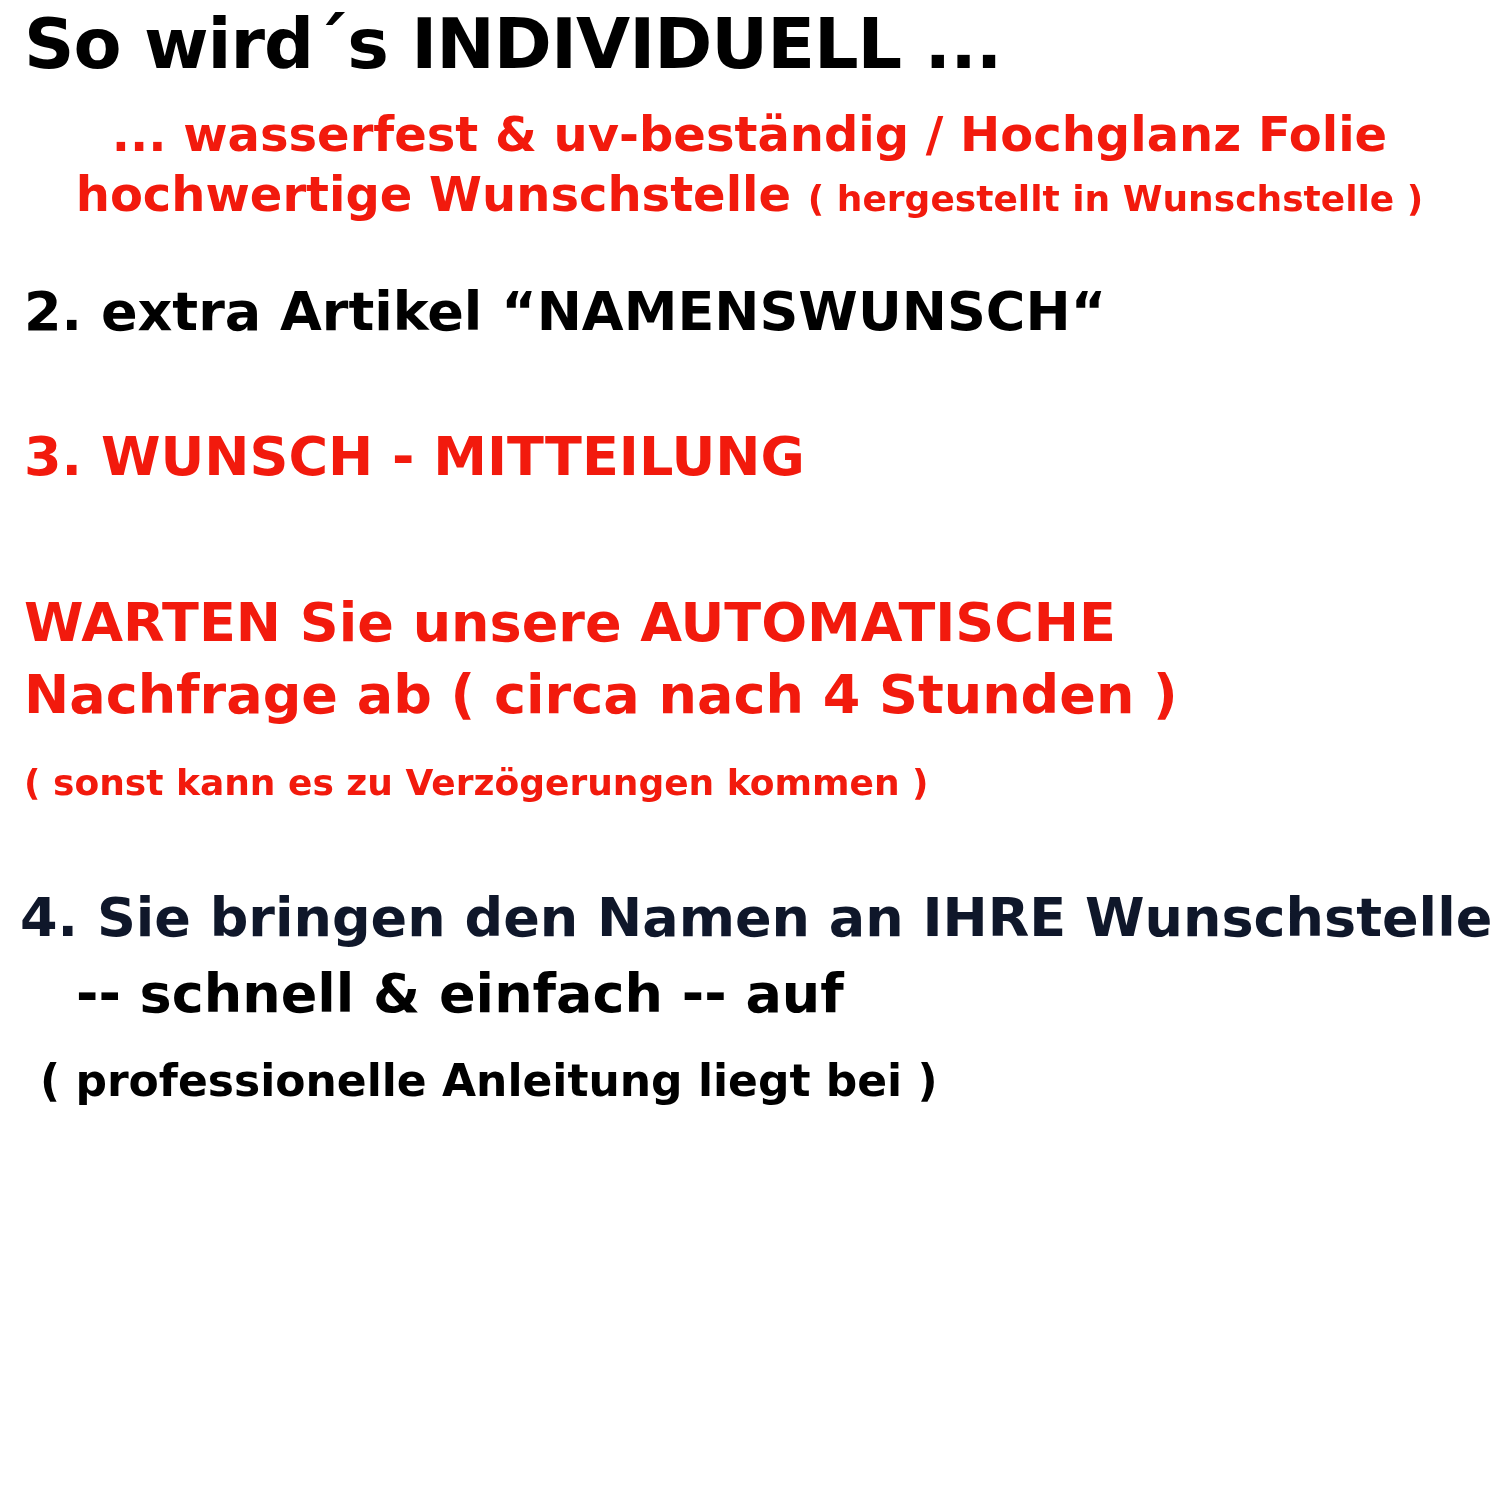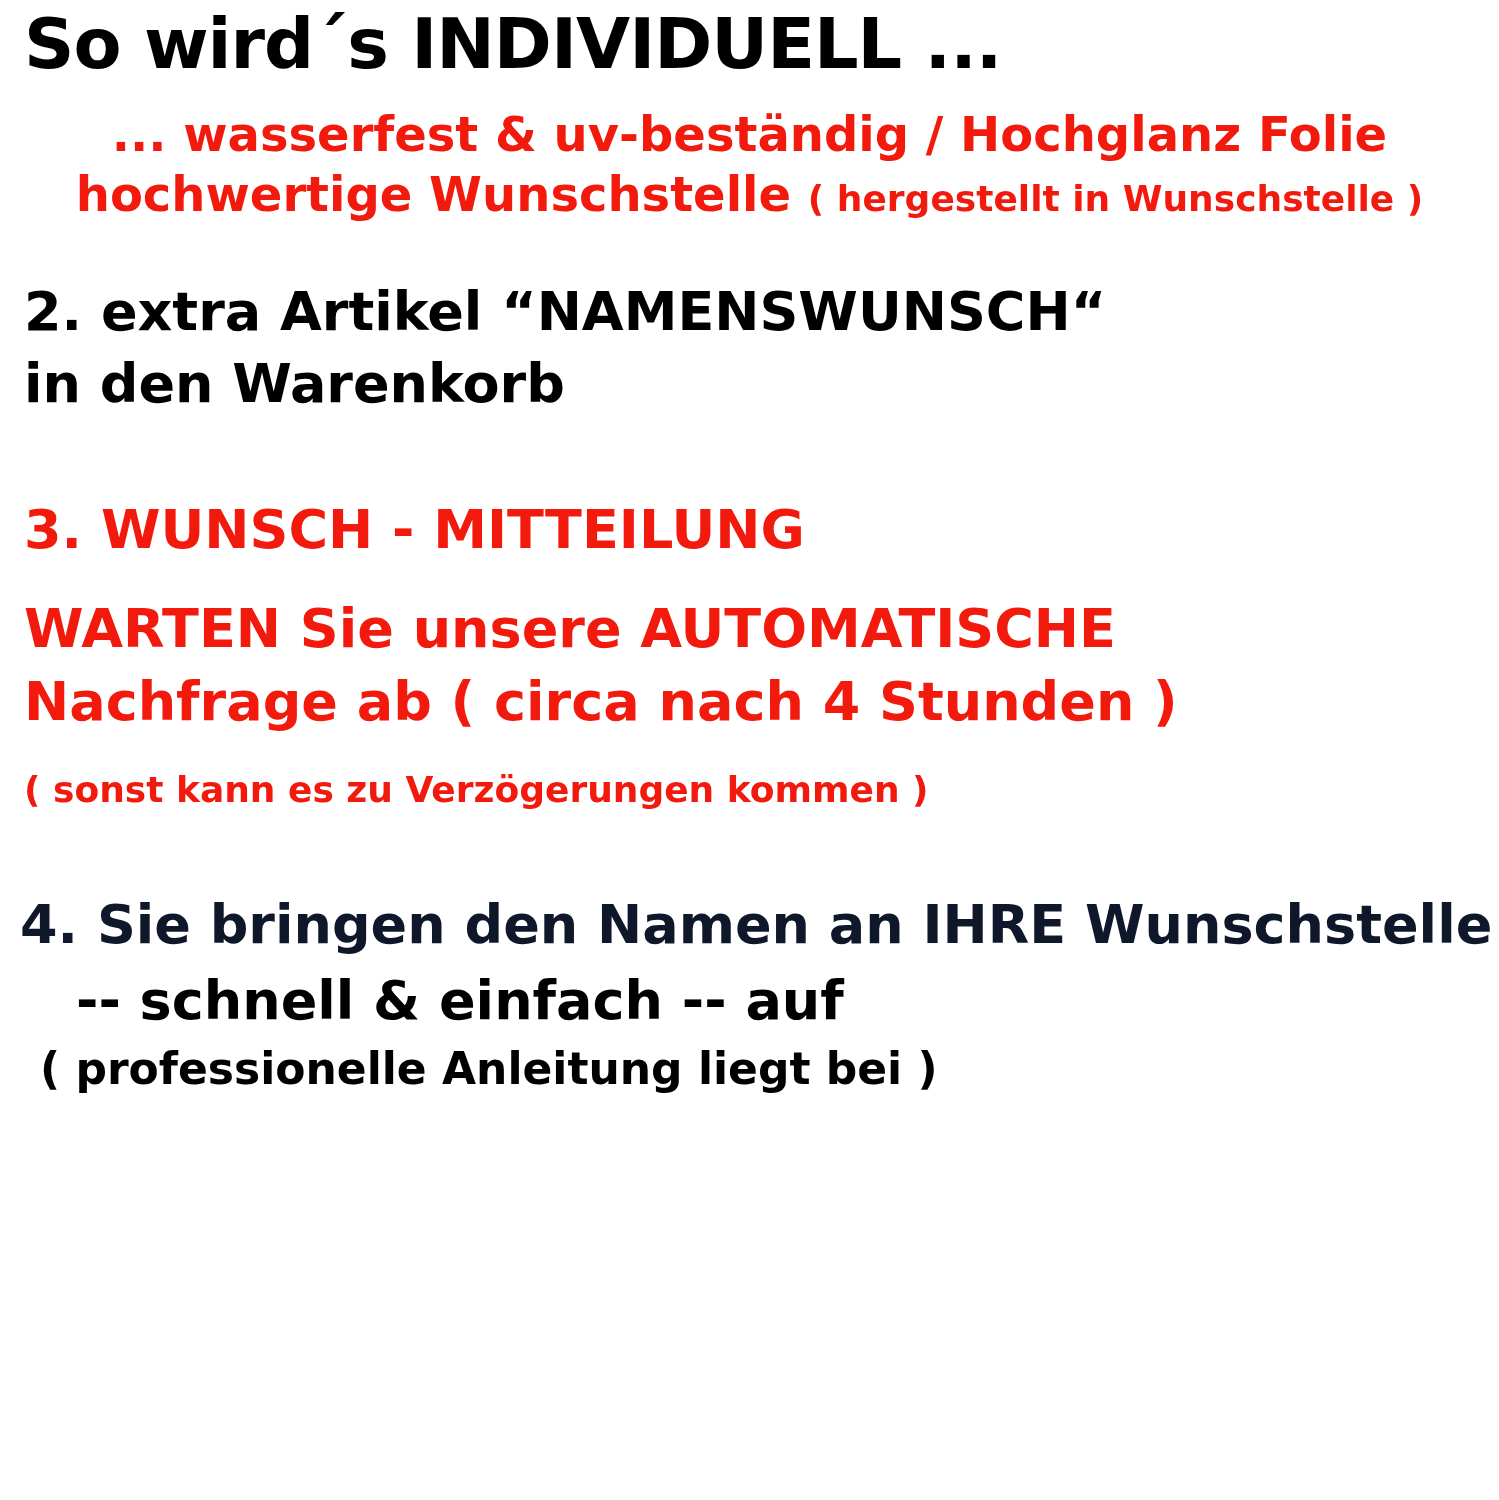--- a/index.html
+++ b/index.html
@@ -62,21 +62,21 @@
 
   .red-head {
     margin: 74px 0 0 10px;
     font-size: 54px;
     font-weight: bold;
     color: #f21a0d;
     line-height: 1.3;
   }
 
   .red-block {
-    margin: 28px 0 0 10px;
+    margin: 94px 0 0 10px;
     font-size: 54px;
     font-weight: bold;
     color: #f21a0d;
     line-height: 1.35;
   }
 
   .red-line-single {
     margin: 60px 0 0 10px;
     font-size: 52px;
     font-weight: bold;
@@ -101,21 +101,21 @@
     white-space: nowrap;
   }
   .step4-sub {
     margin: 6px 0 0 62px;
     font-size: 54px;
     font-weight: bold;
     color: #000000;
     line-height: 1.3;
   }
   .step4-note {
-    margin: 4px 0 0 26px;
+    margin: 22px 0 0 26px;
     font-size: 44px;
     font-weight: bold;
     color: #000000;
     line-height: 1.3;
   }
 </style>
 </head>
 <body>
 
 <div class="page">
@@ -125,21 +125,20 @@
   <div class="subtitle-block">
     <div class="sub-line1">... wasserfest &amp; uv-beständig / Hochglanz Folie</div>
     <div class="sub-line2">
       <span>hochwertige Wunschstelle</span>
       <span class="sub-small">( hergestellt in Wunschstelle )</span>
     </div>
   </div>
 
   <div class="steps-black">
     <div>2. extra Artikel “NAMENSWUNSCH“</div>
-    <div>in den Warenkorb</div>
   </div>
 
   <div class="red-head">3. WUNSCH - MITTEILUNG</div>
 
   <div class="red-block">
     <div>WARTEN Sie unsere AUTOMATISCHE</div>
     <div>Nachfrage ab ( circa nach 4 Stunden )</div>
   </div>
 
 

